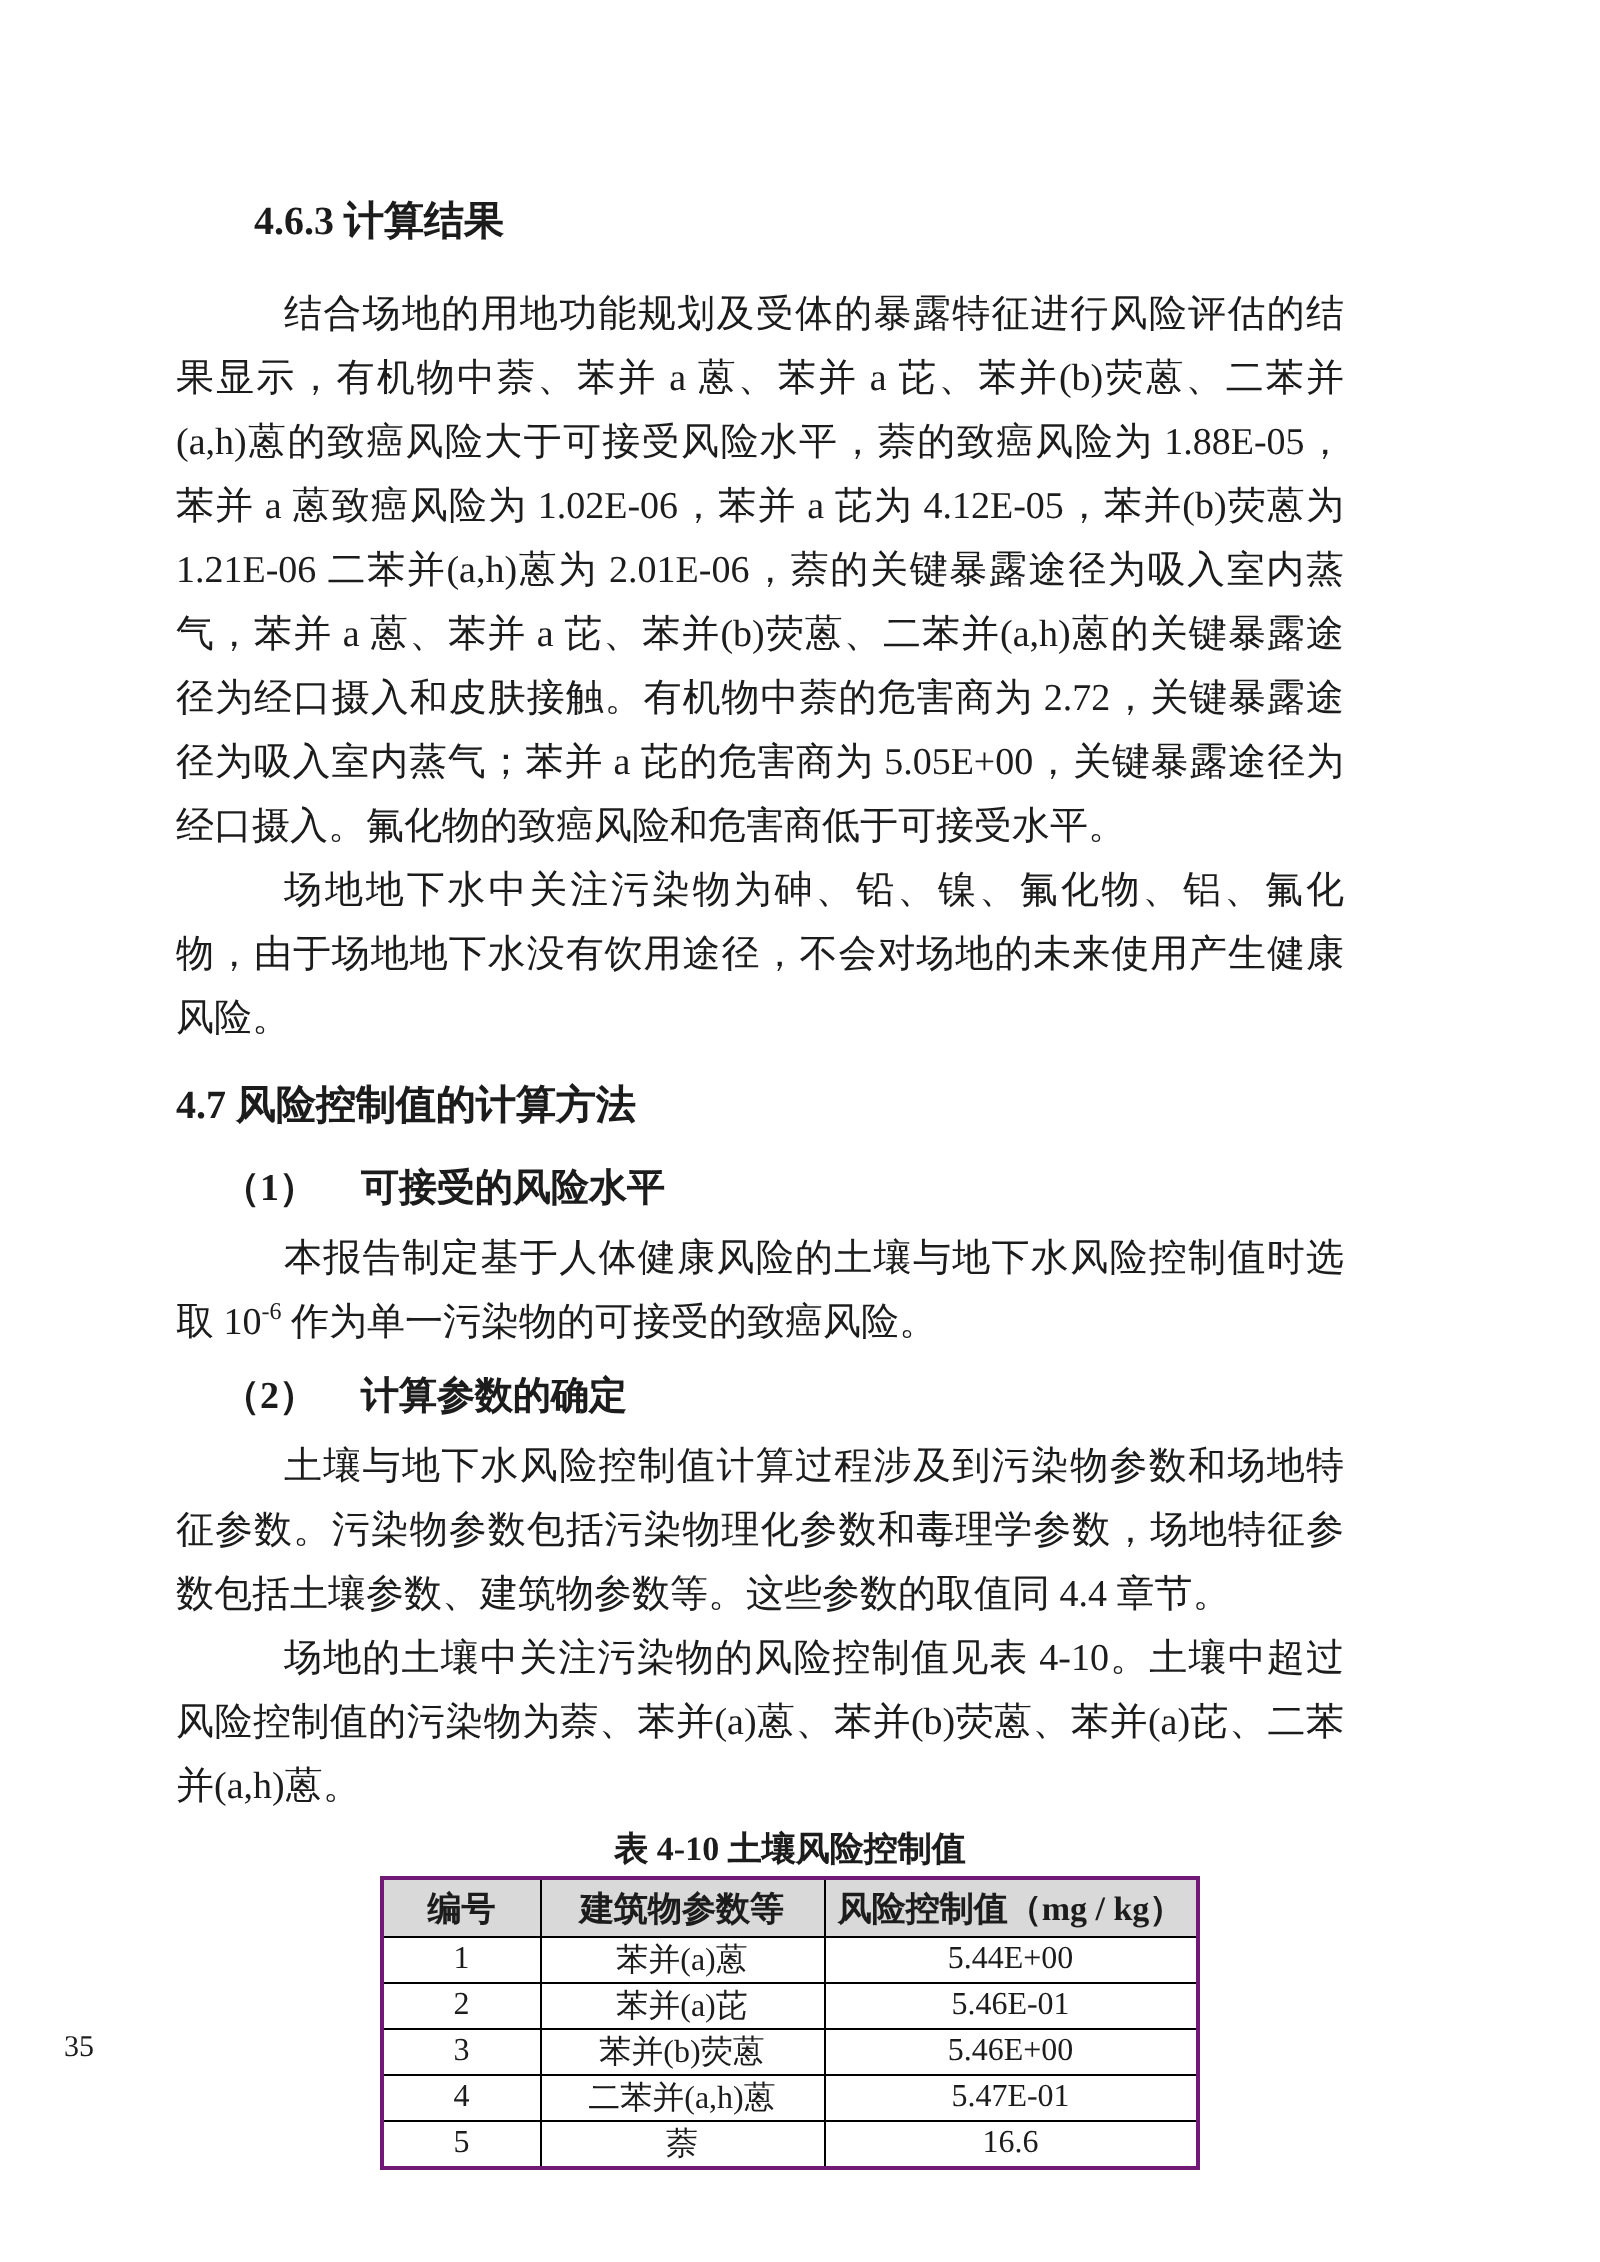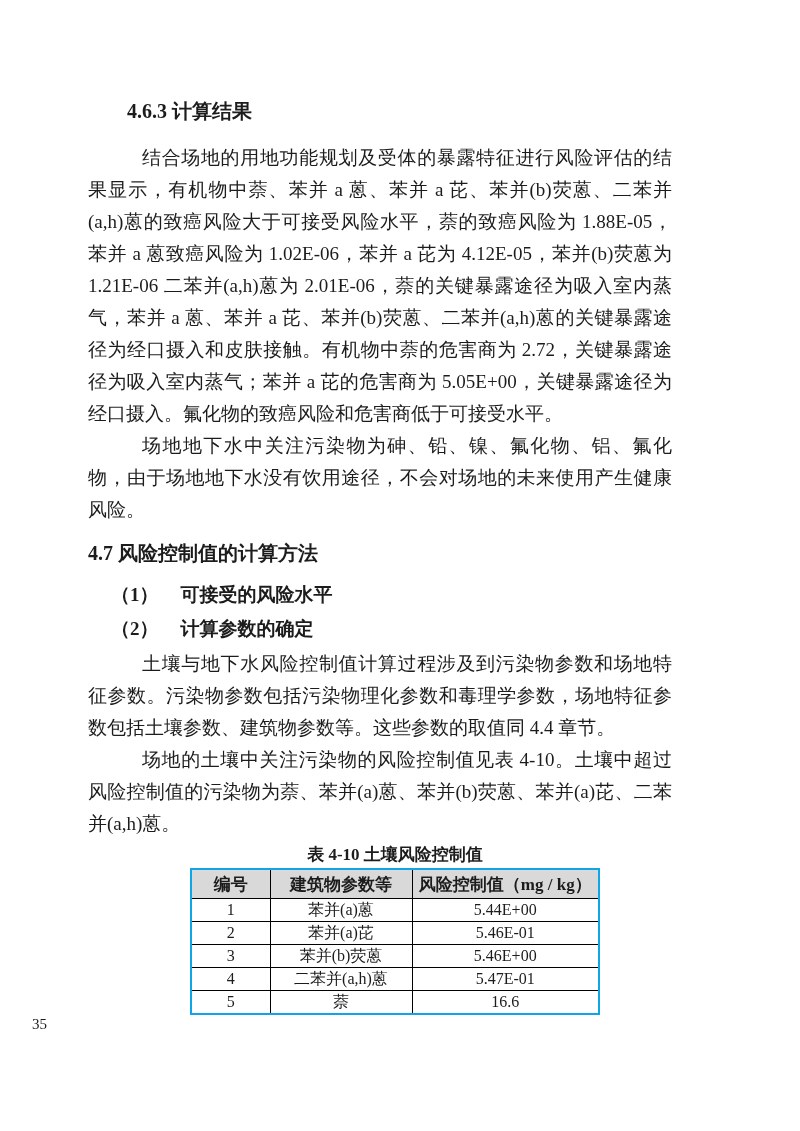--- a/index.html
+++ b/index.html
@@ -62,21 +62,21 @@
     border-collapse: collapse;
     width: 410px;
     table-layout: fixed;
   }
   table.rc-table th, table.rc-table td {
     border: 1px solid #000;
     text-align: center;
     vertical-align: middle;
     padding: 0 2px;
   }
-  table.rc-table { border: 2px solid #0ea5e9; padding-left: 20px; }
+  table.rc-table { border: 2px solid #701a75; padding-left: 20px; }
   table.rc-table th {
     background: #d9d9d9;
     font-size: 17px;
     font-weight: bold;
     height: 28px;
   }
   table.rc-table td {
     font-size: 16px;
     font-weight: normal;
     height: 22px;
@@ -103,20 +103,21 @@
     <div class="h-num">4.6.3 计算结果</div>
 
     <p class="body-para">结合场地的用地功能规划及受体的暴露特征进行风险评估的结果显示，有机物中萘、苯并 a 蒽、苯并 a 芘、苯并(b)荧蒽、二苯并(a,h)蒽的致癌风险大于可接受风险水平，萘的致癌风险为 1.88E-05，苯并 a 蒽致癌风险为 1.02E-06，苯并 a 芘为 4.12E-05，苯并(b)荧蒽为 1.21E-06 二苯并(a,h)蒽为 2.01E-06，萘的关键暴露途径为吸入室内蒸气，苯并 a 蒽、苯并 a 芘、苯并(b)荧蒽、二苯并(a,h)蒽的关键暴露途径为经口摄入和皮肤接触。有机物中萘的危害商为 2.72，关键暴露途径为吸入室内蒸气；苯并 a 芘的危害商为 5.05E+00，关键暴露途径为经口摄入。氟化物的致癌风险和危害商低于可接受水平。</p>
     <p class="body-para">场地地下水中关注污染物为砷、铅、镍、氟化物、铝、氟化物，由于场地地下水没有饮用途径，不会对场地的未来使用产生健康风险。</p>
 
     <div class="h-sec">4.7 风险控制值的计算方法</div>
 
     <div class="sub-head">
       <span>（1）</span><span class="sub-title">可接受的风险水平</span>
     </div>
+    <p class="body-para"><span>本报告制定基于人体健康风险的土壤与地下水风险控制值时选取 10</span><sup class="exp">-6</sup><span> 作为单一污染物的可接受的致癌风险。</span></p>
 
     <div class="sub-head">
       <span>（2）</span><span class="sub-title">计算参数的确定</span>
     </div>
     <p class="body-para">土壤与地下水风险控制值计算过程涉及到污染物参数和场地特征参数。污染物参数包括污染物理化参数和毒理学参数，场地特征参数包括土壤参数、建筑物参数等。这些参数的取值同 4.4 章节。</p>
 
     <p class="body-para">场地的土壤中关注污染物的风险控制值见表 4-10。土壤中超过风险控制值的污染物为萘、苯并(a)蒽、苯并(b)荧蒽、苯并(a)芘、二苯并(a,h)蒽。</p>
 
     <div class="table-wrap">
       <div class="table-caption">表 4-10 土壤风险控制值</div>

